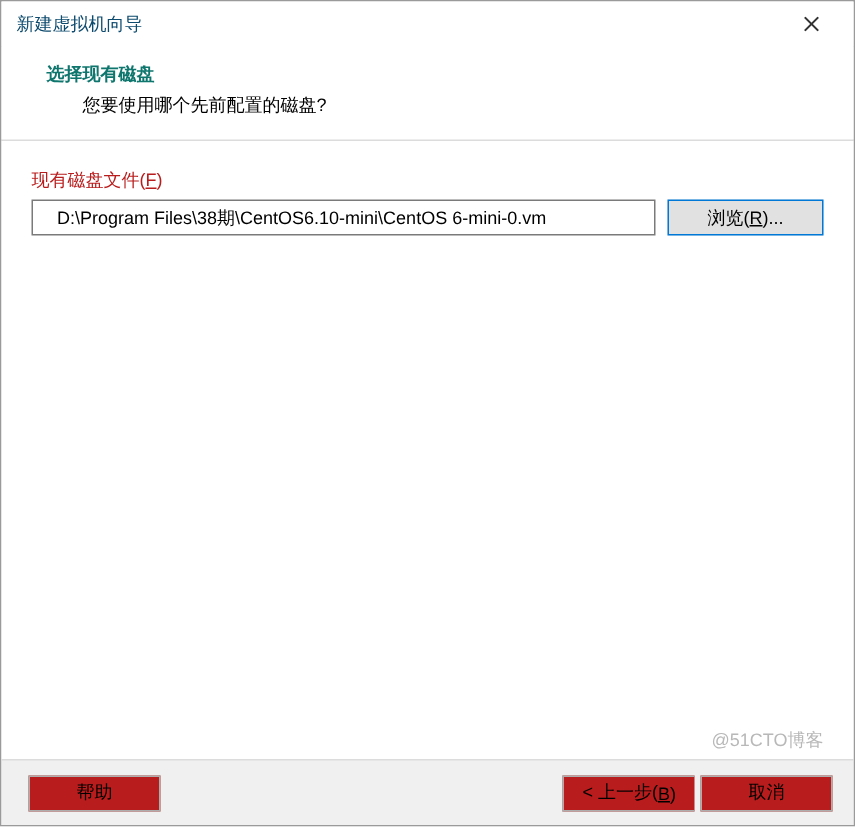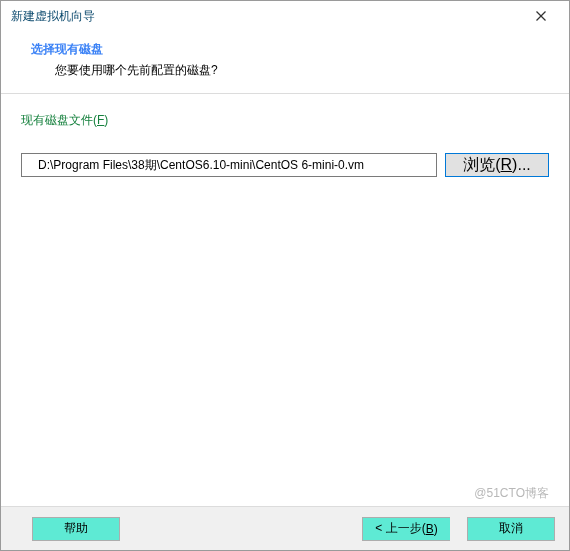--- a/index.html
+++ b/index.html
@@ -40,41 +40,41 @@
       color: #333;
       cursor: default;
     }
     .header-area {
       padding: 10px 20px 14px 30px;
       background: #ffffff;
     }
     .header-title {
       font-weight: bold;
       font-size: 12px;
-      color: #3b82f6;
+      color: #0f766e;
       margin-bottom: 4px;
     }
     .header-sub {
       font-size: 12px;
       color: #000;
       padding-left: 24px;
     }
     .divider {
       border: none;
       border-top: 1px solid #dcdcdc;
     }
     .body-area {
       flex: 1;
       padding: 18px 20px 10px 20px;
       background: #ffffff;
     }
     .field-label {
       font-size: 12px;
-      color: #15803d;
-      margin-bottom: 24px;
+      color: #b91c1c;
+      margin-bottom: 4px;
     }
     .field-label .accel { text-decoration: underline; }
     .path-row {
       display: flex;
       align-items: center;
       gap: 8px;
     }
     .path-input {
       flex: 1;
       height: 24px;
@@ -85,45 +85,45 @@
       color: #000;
       background: #fff;
       overflow: hidden;
       white-space: nowrap;
     }
     .browse-btn {
       width: 104px;
       height: 24px;
       border: 1px solid #0078d7;
       background: #e1e1e1;
-      font-size: 16px;
+      font-size: 12px;
       font-family: inherit;
       cursor: default;
       display: inline-flex;
       align-items: center;
       justify-content: center;
     }
     .browse-btn .accel { text-decoration: underline; }
     .footer {
       height: 44px;
       border-top: 1px solid #dcdcdc;
       background: #f0f0f0;
       display: flex;
       align-items: center;
       padding: 0 14px;
     }
     .footer-spacer { flex: 1; }
     .footer button {
       height: 24px;
       min-width: 88px;
       border: 1px solid #adadad;
-      background: #5eead4;
+      background: #b91c1c;
       font-size: 12px;
       font-family: inherit;
-      margin-left: 17px;
+      margin-left: 4px;
       cursor: default;
       padding: 0 10px;
       display: inline-flex;
       align-items: center;
       justify-content: center;
     }
     .footer button .accel { text-decoration: underline; }
     .help-btn { margin-left: 0; }
     .nav-group { display: flex; }
     .nav-group button.back { border-right: none; }

